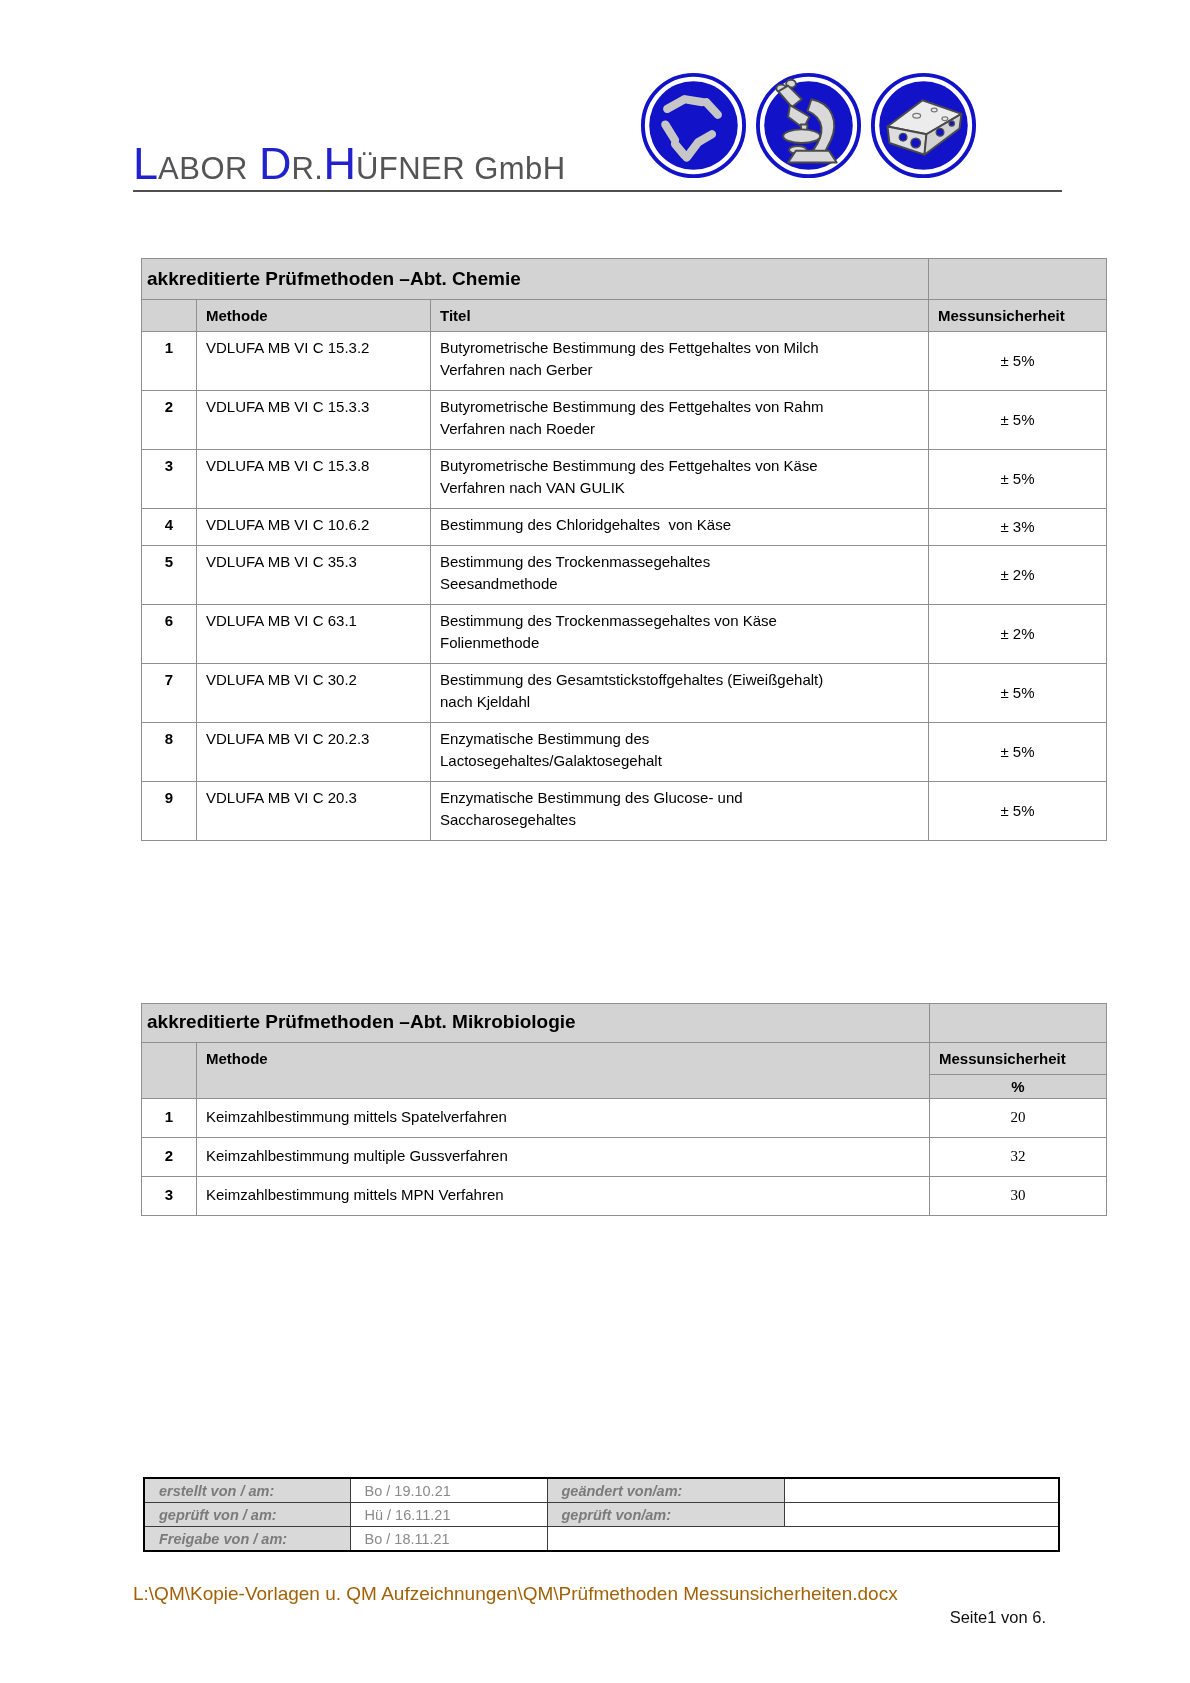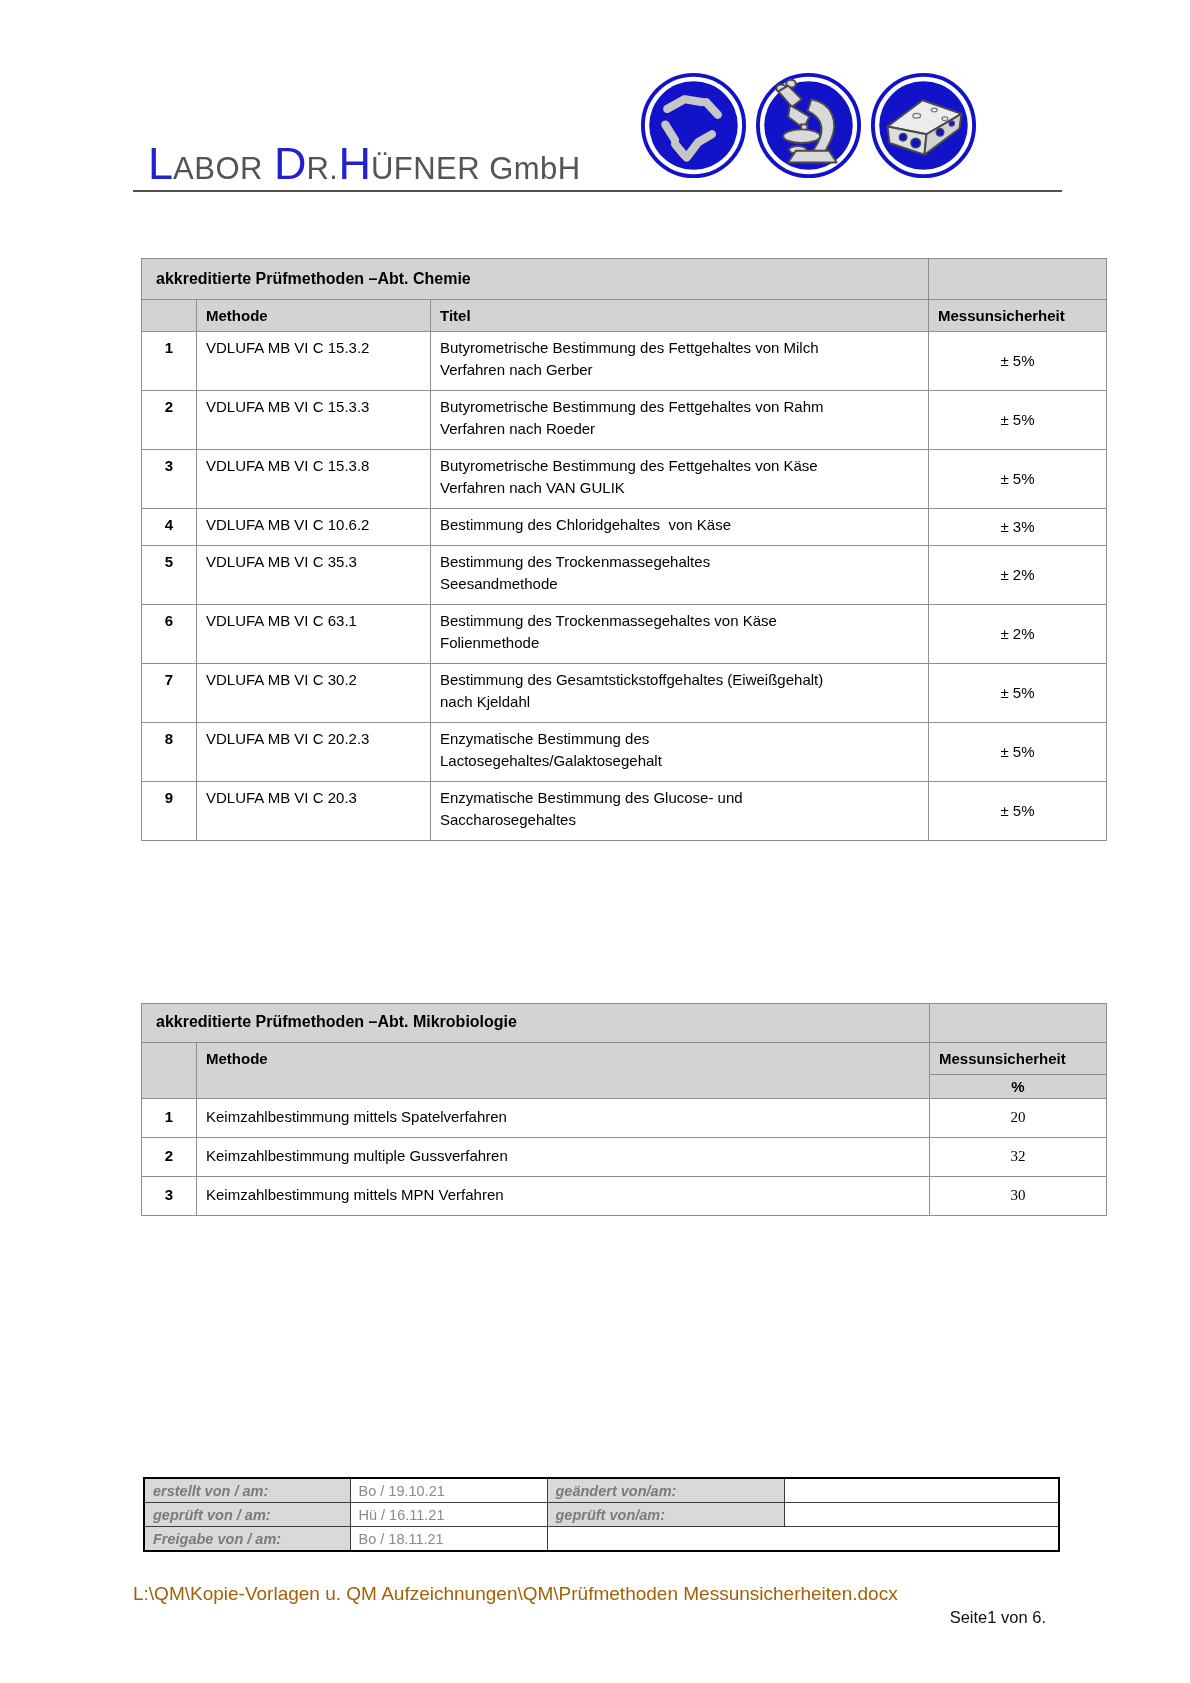--- a/index.html
+++ b/index.html
@@ -1,51 +1,51 @@
 <!DOCTYPE html>
 <html><head>
 <meta charset="utf-8">
 <style>
   html,body { margin:0; padding:0; background:#fff; }
   .page { position:relative; width:1190px; height:1683px; background:#fff;
           font-family:"Liberation Sans", sans-serif; color:#000; overflow:hidden; }
 
   
-  .brand { position:absolute; left:148px; top:138px; white-space:nowrap; color:#545456; }
+  .brand { position:absolute; left:133px; top:138px; white-space:nowrap; color:#545456; }
   .brand .big  { font-size:45px; color:#2121cd; }
   .brand .small{ font-size:31px; letter-spacing:0.5px; }
   .brand .gap  { margin-right:11px; }
   .brand .suffix { margin-left:9px; }
   .brand-line { position:absolute; left:133px; top:190px; width:929px; border-top:2px solid #4f4f4f; }
 
   .logo-icons { position:absolute; left:640px; top:70px; display:flex; gap:8px; }
   .logo-icons svg { display:block; }
 
   
   table.main { position:absolute; left:141px; border-collapse:collapse; table-layout:fixed;
                background:#fff; }
   #chem  { top:258px;  width:965px; }
   #micro { top:1003px; width:965px; }
   table.main td, table.main th { border:1px solid #8f8f8f; }
-  table.main .ttl { background:#d3d3d3; font-weight:bold; font-size:16px; padding:9px 14px; }
+  table.main .ttl { background:#d3d3d3; font-weight:bold; font-size:19px; padding:9px 5px; }
   table.main .ttl-empty { background:#d3d3d3; }
   table.main th { background:#d3d3d3; font-weight:bold; font-size:15px; text-align:left;
                   vertical-align:top; padding:7px 9px; }
   table.main td { font-size:15px; line-height:22px; vertical-align:top; padding:5px 9px 9px; }
   table.main td.nr  { text-align:center; font-weight:bold; padding-left:2px; padding-right:2px; }
   table.main td.methode, table.main td.titel { white-space:pre-wrap; }
   table.main td.unc { text-align:center; vertical-align:middle; padding:4px; }
   #micro th.unit    { text-align:center; padding:3px; }
   #micro td         { padding-top:7px; padding-bottom:9px; }
   #micro td.val     { text-align:center; vertical-align:middle;font-family:Liberation Serif, serif; }
 
   
   #approval { position:absolute; left:143px; top:1477px; width:915px; border-collapse:collapse;
               table-layout:fixed; border:2px solid #000; }
-  #approval td { border:1px solid #3c3c3c; font-size:14.5px; height:21px; padding:1px 8px; }
+  #approval td { border:1px solid #3c3c3c; font-size:14.5px; height:21px; padding:1px 14px; }
   #approval td.lab { background:#d9d9d9; color:#7b7b7b; font-weight:bold; font-style:italic; }
   #approval td.val { color:#8a8a8a; background:#fff; }
 
   .file-path   { position:absolute; left:133px; top:1583px; font-size:19px; color:#a16207; }
   .page-number { position:absolute; left:133px; top:1608px; width:913px; text-align:right;
                  font-size:16.5px; color:#101010; }
 </style>
 </head>
 <body>
 

